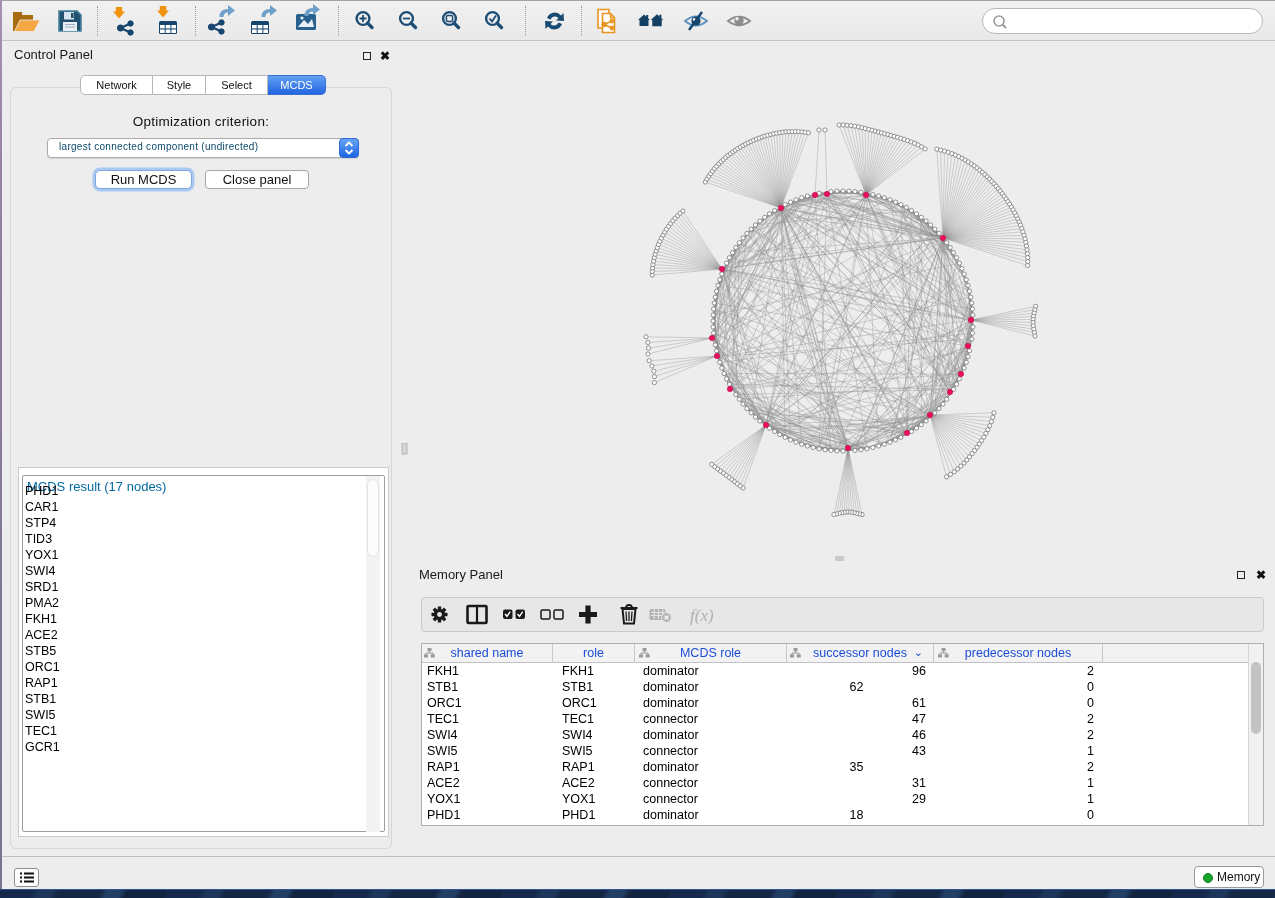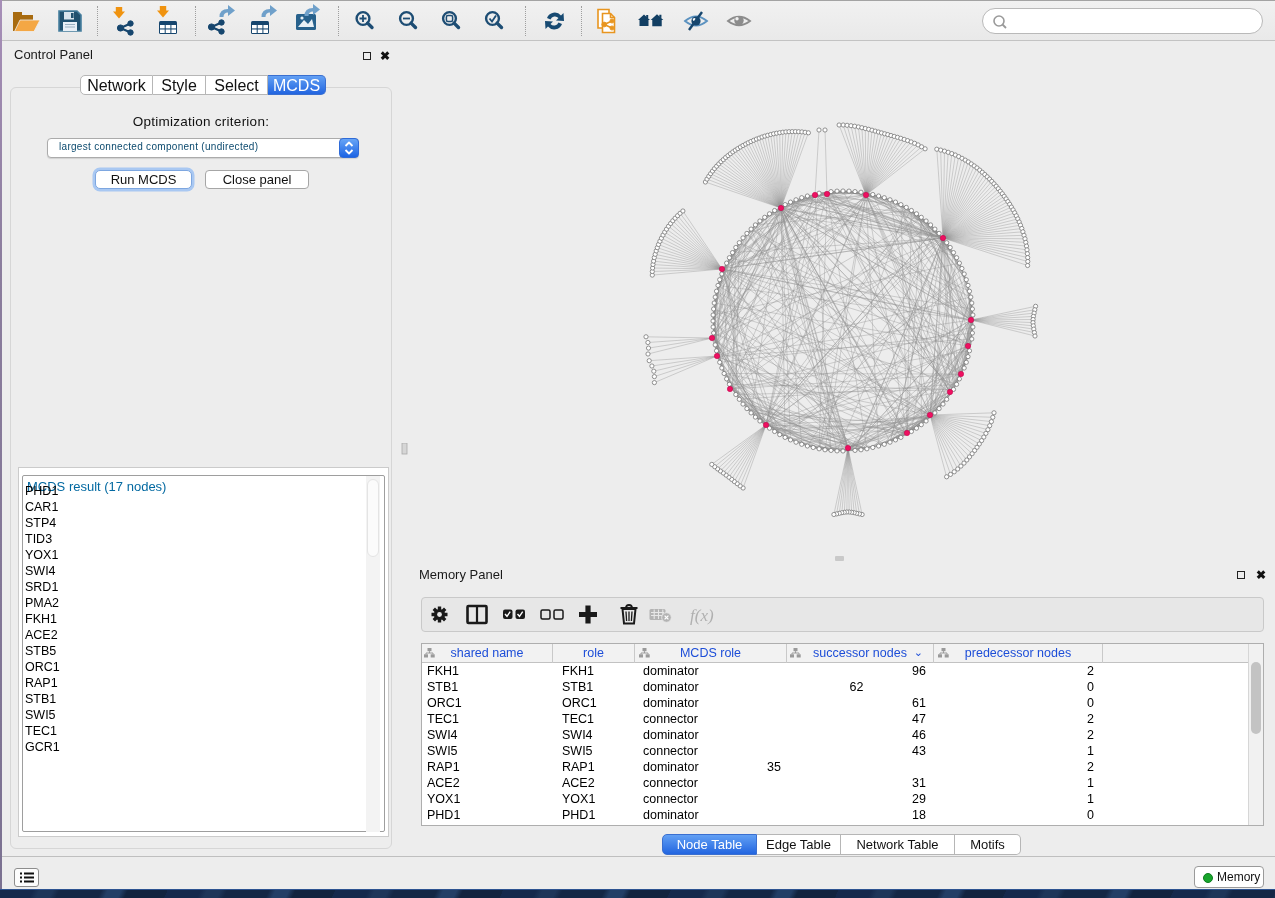--- a/index.html
+++ b/index.html
@@ -13,21 +13,21 @@
 #toolbar{position:absolute;left:0;top:0;width:1273px;height:41px;background:linear-gradient(#f1f1f1,#e9e9e9);border-bottom:1px solid #c3c3c3;border-top:1px solid #a3a3a3}
 .tsep{position:absolute;top:5px;height:30px;width:0;border-left:1px dotted #9f9f9f}
 #search{position:absolute;left:980px;top:7px;width:281px;height:26px;background:#fff;border:1px solid #b9b9b9;border-radius:13px}
 
 #cp{position:absolute;left:0;top:41px;width:400px;height:815px;background:#ededed}
 #cp .title{position:absolute;left:12px;top:6px;font-size:13px;color:#1a1a1a}
 .winbtn-sq{position:absolute;width:8px;height:8px;border:1.5px solid #222}
 .winbtn-x{position:absolute;font-size:12px;font-weight:bold;color:#111}
 #tabpane{position:absolute;left:8px;top:46px;width:382px;height:762px;border:1px solid #d6d6d6;border-radius:6px}
 .tabrow{position:absolute;top:-13px;left:69px;height:20px;display:flex}
-.tab{height:20px;line-height:19px;font-size:16px;text-align:center;background:#fff;border:1px solid #b6b6b6;border-left:none;color:#111;padding:0}
+.tab{height:20px;line-height:19px;font-size:11px;text-align:center;background:#fff;border:1px solid #b6b6b6;border-left:none;color:#111;padding:0}
 .tab.first{border-left:1px solid #b6b6b6;border-radius:5px 0 0 5px}
 .tab.last{border-radius:0 5px 5px 0}
 .tab.sel{background:linear-gradient(#62a0f4,#2265e0);color:#fff;border-color:#3a6fd0}
 #optlabel{position:absolute;left:0;top:26px;width:100%;text-align:center;font-size:13.5px;letter-spacing:.25px;color:#111}
 #combo{position:absolute;left:36px;top:50px;width:312px;height:20px;background:#fff;border:1px solid #ababab;border-radius:4px;box-shadow:0 1px 1px rgba(0,0,0,.12)}
 #combo .txt{position:absolute;left:11px;top:2px;font-size:10px;letter-spacing:.3px;color:#0c4a6e}
 #combo .cap{position:absolute;right:-1px;top:-1px;width:20px;height:20px;border-radius:4px;background:linear-gradient(#67a5f6,#1c64e4);border:1px solid #2f6bd8}
 .btn{position:absolute;height:19px;background:#fff;border:1px solid #a6a6a6;border-radius:4px;font-size:13px;text-align:center;line-height:17px;color:#111}
 #runbtn{left:84px;top:82px;width:97px;box-shadow:0 0 0 2.5px #a9c8f2;border-color:#7ea7e0;border-radius:5px}
 #closebtn{left:194px;top:82px;width:104px}
@@ -705,53 +705,47 @@
           <span class="tc" style="left:5px">SWI5</span>
           <span class="tc" style="left:140px">SWI5</span>
           <span class="tc" style="left:221px">connector</span>
           <span class="tc" style="left:365px;width:139px;text-align:right;display:inline-block">43</span>
           <span class="tc" style="left:512px;width:160px;text-align:right;display:inline-block">1</span>
         </div>
 <div class="trow" style="top:115px">
           <span class="tc" style="left:5px">RAP1</span>
           <span class="tc" style="left:140px">RAP1</span>
           <span class="tc" style="left:221px">dominator</span>
-          <span class="tc" style="left:345px;width:139px;text-align:left;display:inline-block">35</span>
+          <span class="tc" style="left:365px;width:139px;text-align:center;display:inline-block">35</span>
           <span class="tc" style="left:512px;width:160px;text-align:right;display:inline-block">2</span>
         </div>
 <div class="trow" style="top:131px">
           <span class="tc" style="left:5px">ACE2</span>
           <span class="tc" style="left:140px">ACE2</span>
           <span class="tc" style="left:221px">connector</span>
           <span class="tc" style="left:365px;width:139px;text-align:right;display:inline-block">31</span>
           <span class="tc" style="left:512px;width:160px;text-align:right;display:inline-block">1</span>
         </div>
 <div class="trow" style="top:147px">
           <span class="tc" style="left:5px">YOX1</span>
           <span class="tc" style="left:140px">YOX1</span>
           <span class="tc" style="left:221px">connector</span>
           <span class="tc" style="left:365px;width:139px;text-align:right;display:inline-block">29</span>
           <span class="tc" style="left:512px;width:160px;text-align:right;display:inline-block">1</span>
         </div>
 <div class="trow" style="top:163px">
           <span class="tc" style="left:5px">PHD1</span>
           <span class="tc" style="left:140px">PHD1</span>
           <span class="tc" style="left:221px">dominator</span>
-          <span class="tc" style="left:365px;width:139px;text-align:right;display:inline-block">18</span>
+          <span class="tc" style="left:365px;width:139px;text-align:center;display:inline-block">18</span>
           <span class="tc" style="left:512px;width:160px;text-align:right;display:inline-block">0</span>
         </div>
     <div id="tsb">
           <div class="thumb"></div>
         </div>
-  </div>
-  <div id="btabs">
-    <div class="btab sel first" style="width:95px">Node Table</div>
-    <div class="btab" style="width:84px">Edge Table</div>
-    <div class="btab" style="width:114px">Network Table</div>
-    <div class="btab last" style="width:66px">Motifs</div>
   </div>
 </div>
 <div id="status">
   <div id="listbtn"><svg width="23" height="17" xmlns="http://www.w3.org/2000/svg">
           <g fill="#111">
             <rect x="5" y="3.5" width="2" height="2"></rect>
             <rect x="9" y="3.5" width="10" height="2"></rect>
             <rect x="5" y="7.5" width="2" height="2"></rect>
             <rect x="9" y="7.5" width="10" height="2"></rect>
             <rect x="5" y="11.5" width="2" height="2"></rect>

